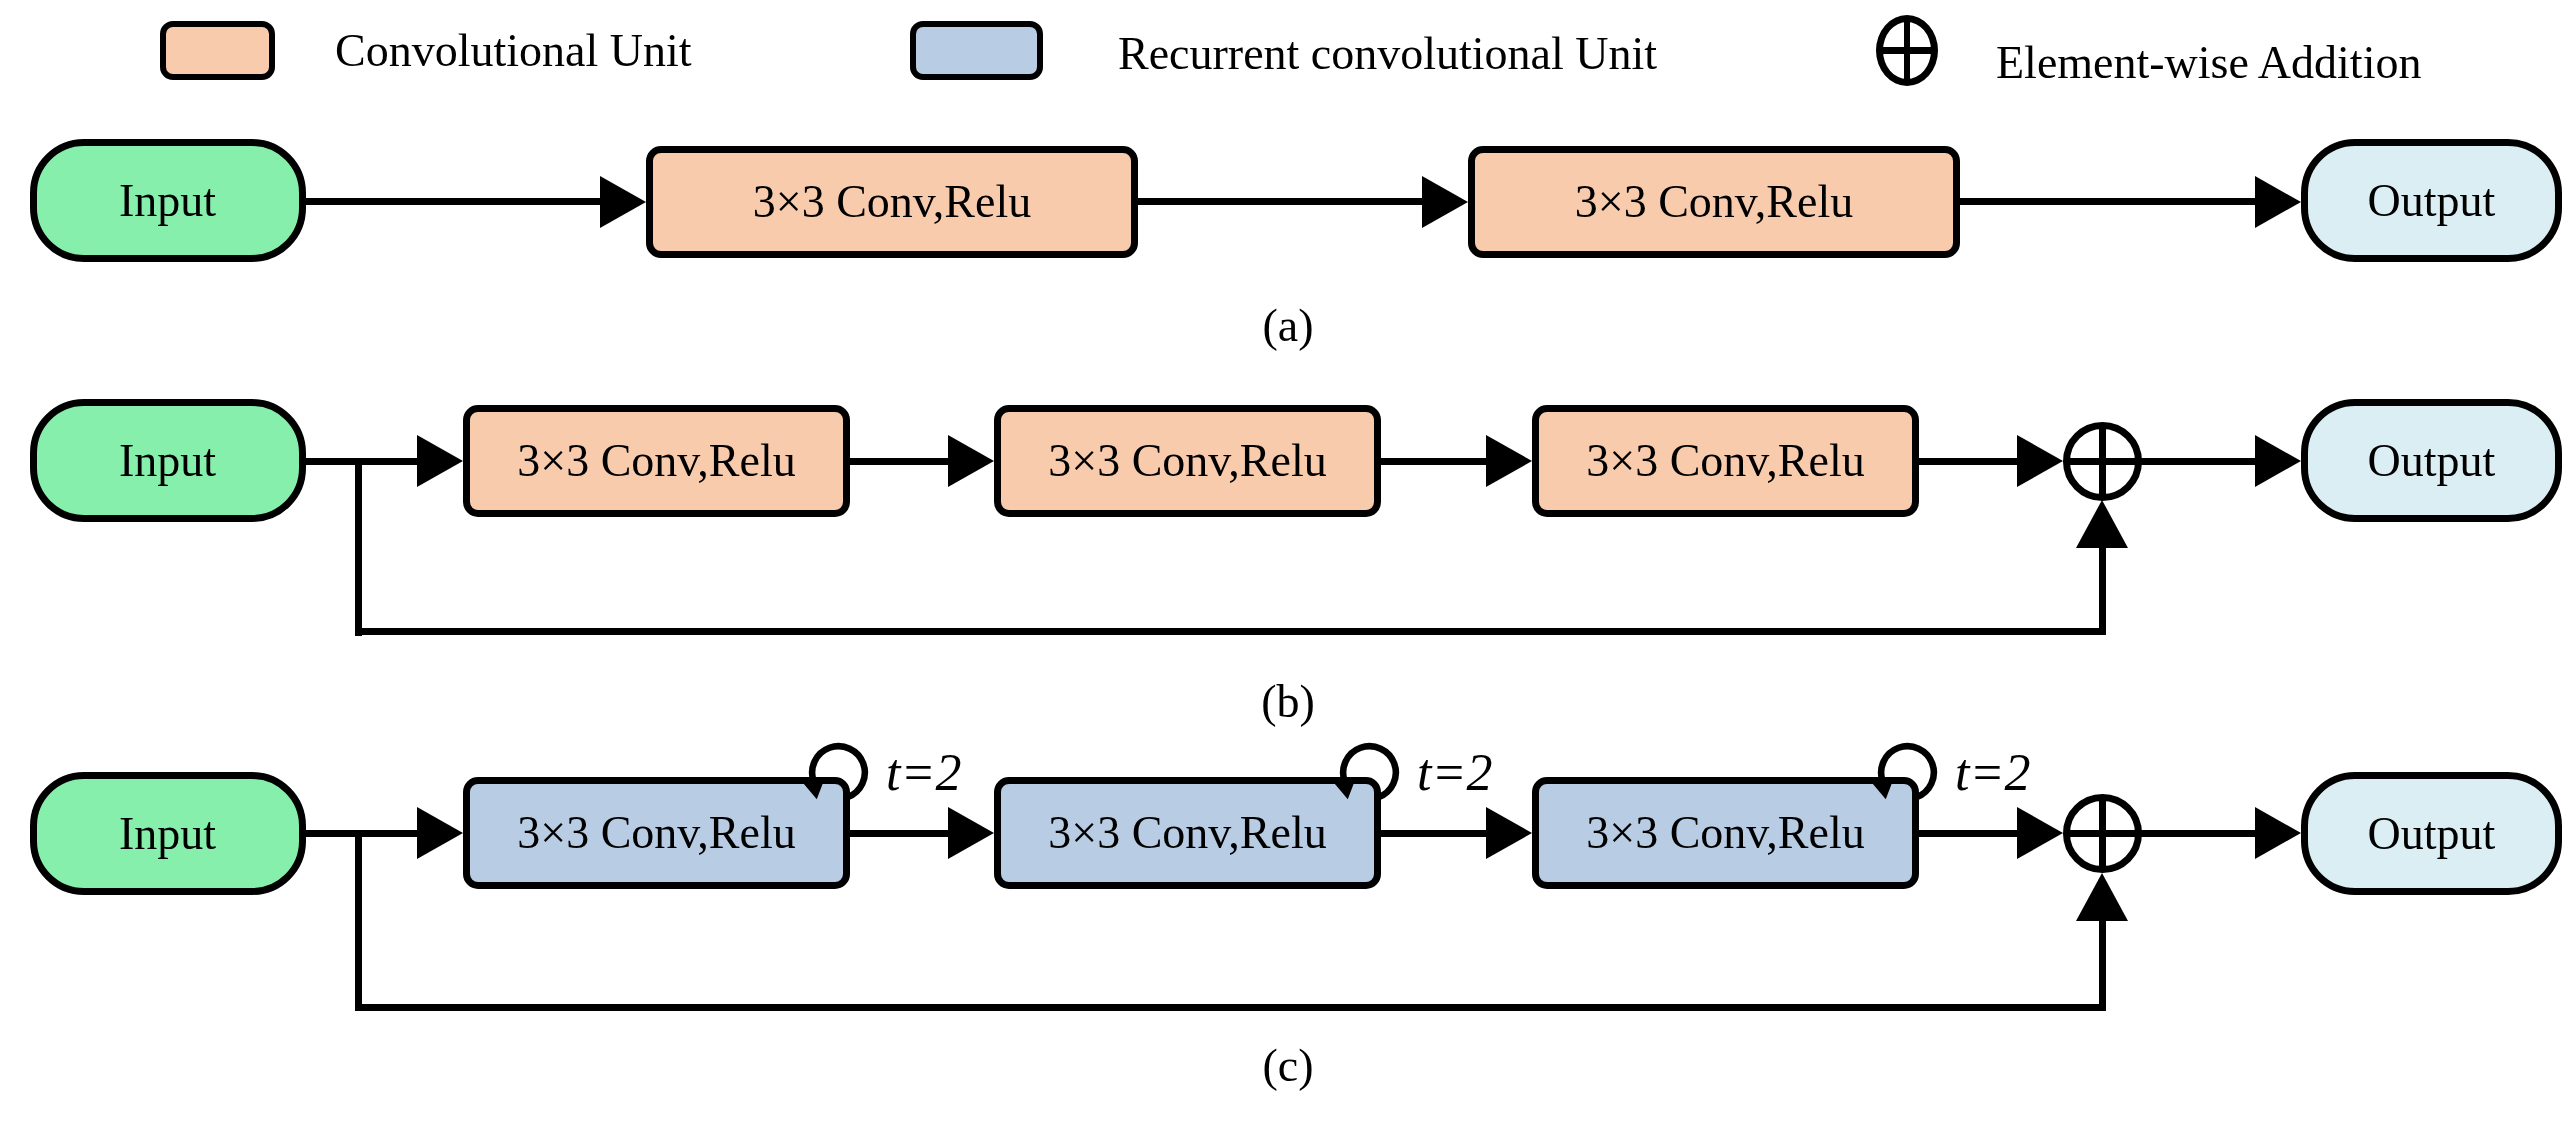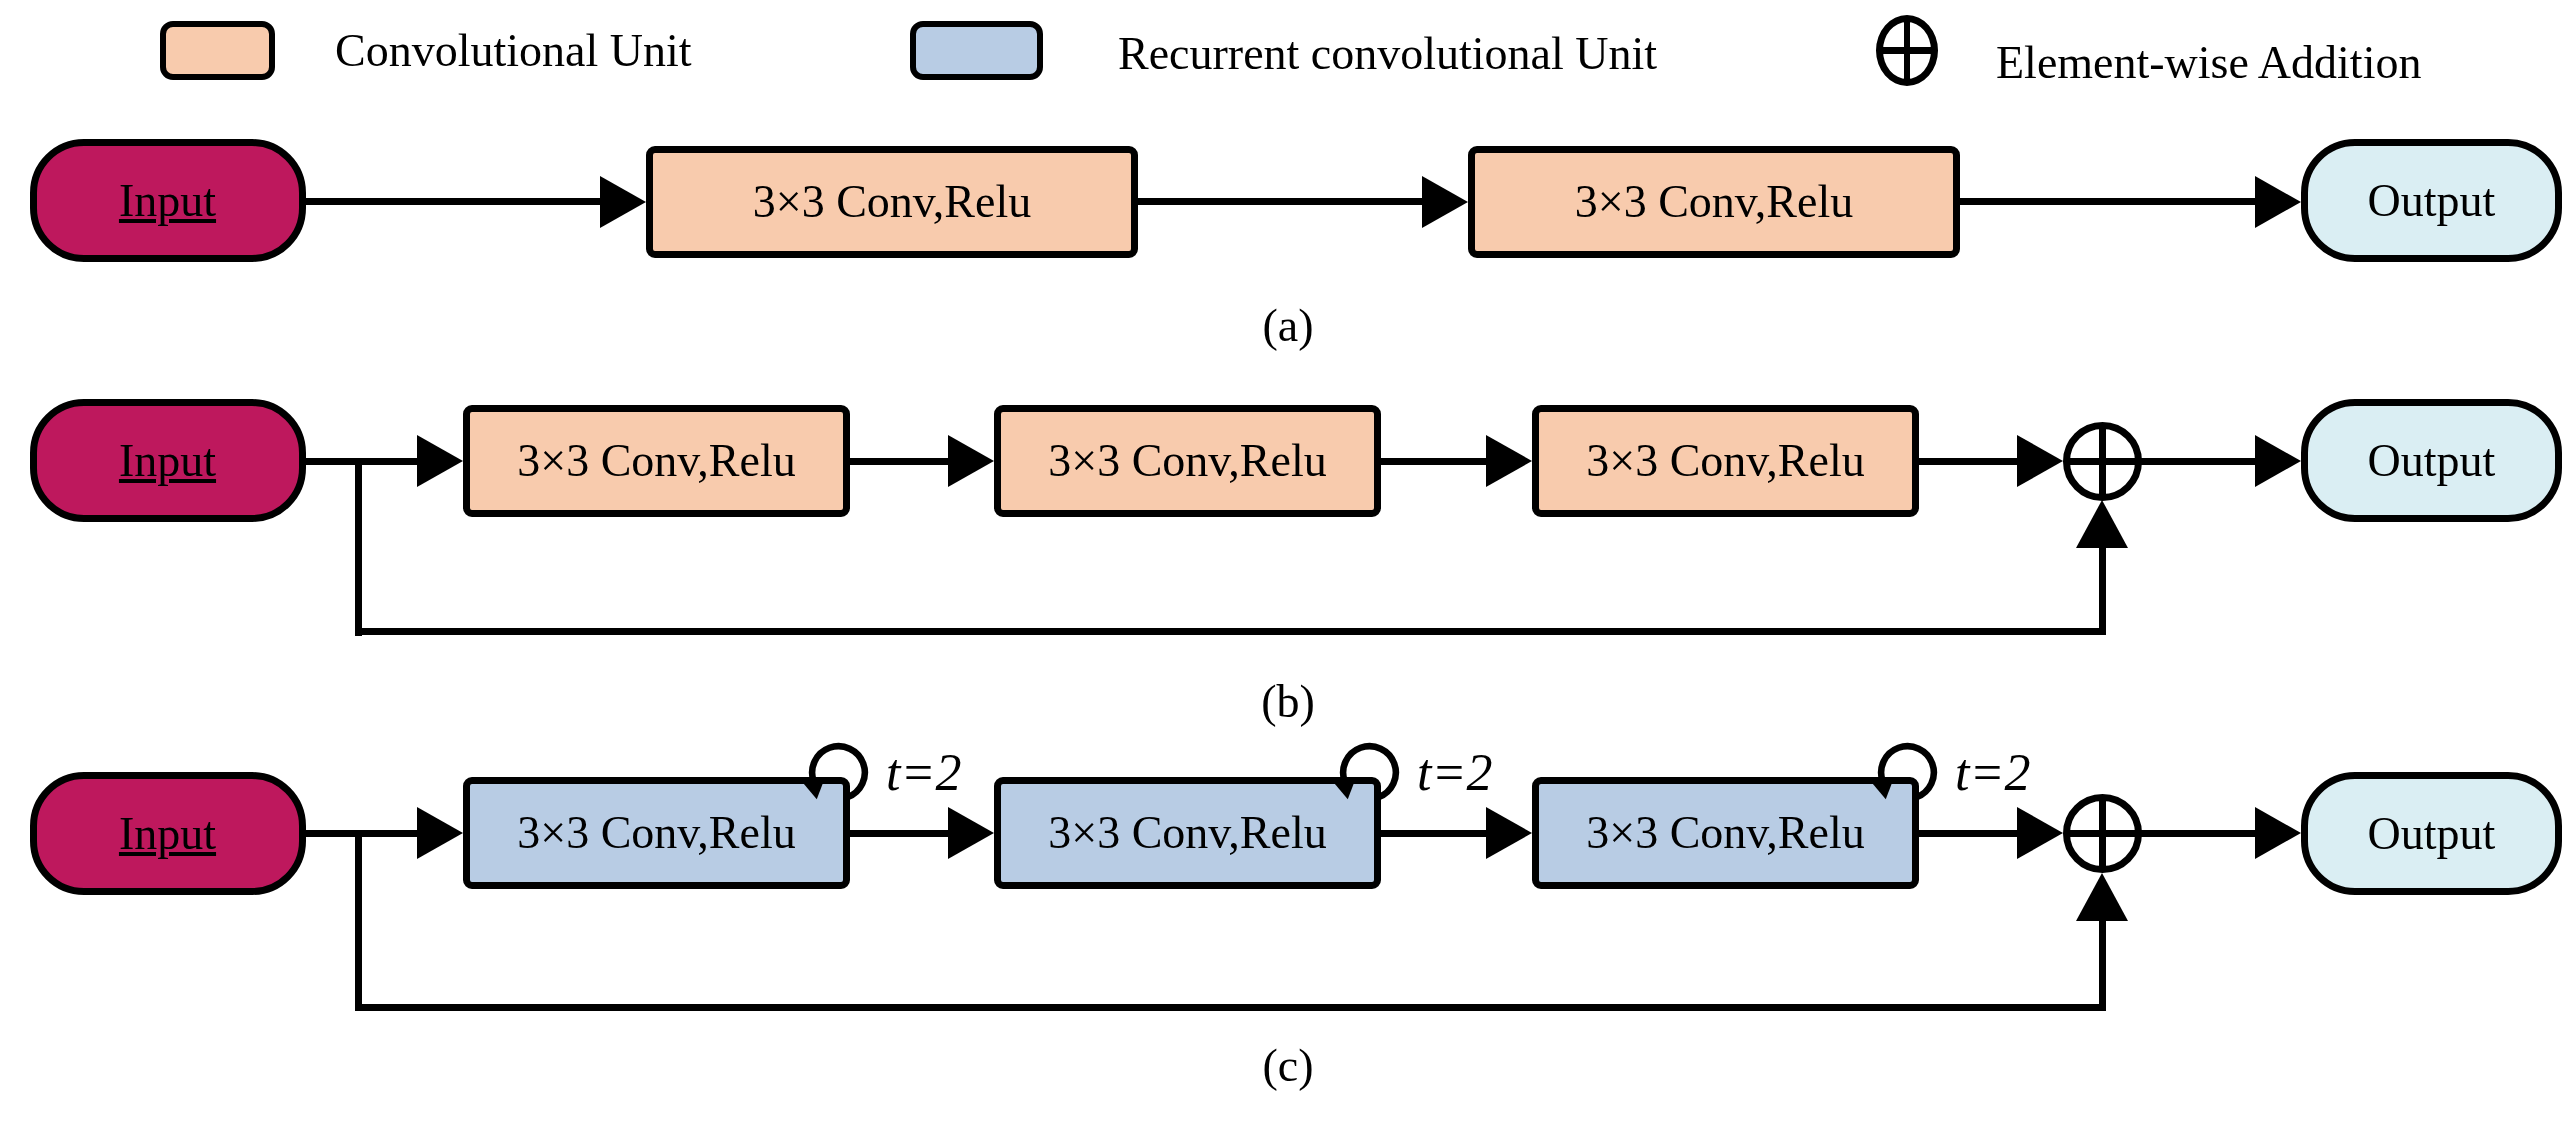--- a/index.html
+++ b/index.html
@@ -18,22 +18,22 @@
     box-sizing:border-box;
     border:7.4px solid #000;
     display:flex;
     align-items:center;
     justify-content:center;
     font-size:46px;
     line-height:1;
     background:#fff;
   }
   .stadium{border-radius:54px;}
-  .unit{border-radius:9px;}
-  .input-fill{background:#be185d;text-decoration:underline;}
+  .unit{border-radius:15px;}
+  .input-fill{background:#86efac;}
   .output-fill{background:#daeef3;}
   .conv-fill{background:#f8cbad;}
   .recur-fill{background:#b8cce4;}
   
   .swatch{
     position:absolute;
     box-sizing:border-box;
     border:6.6px solid #000;
     border-radius:13px;
   }

